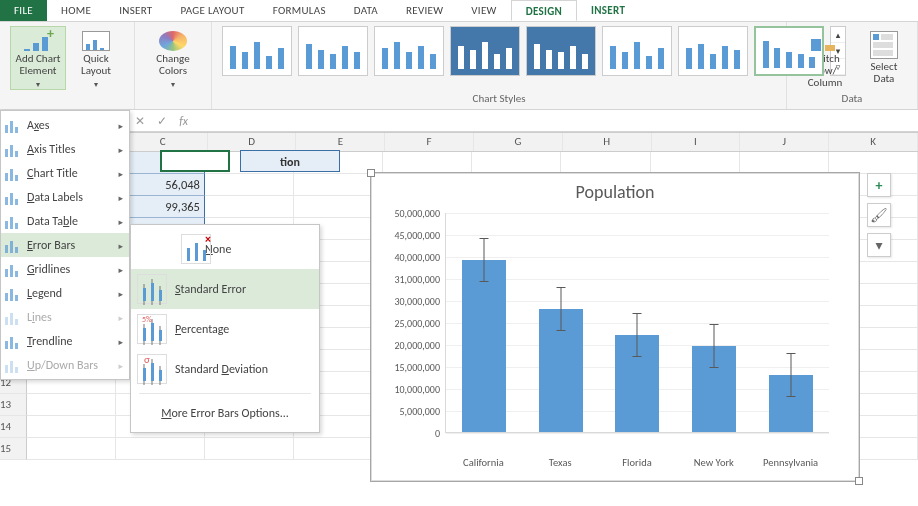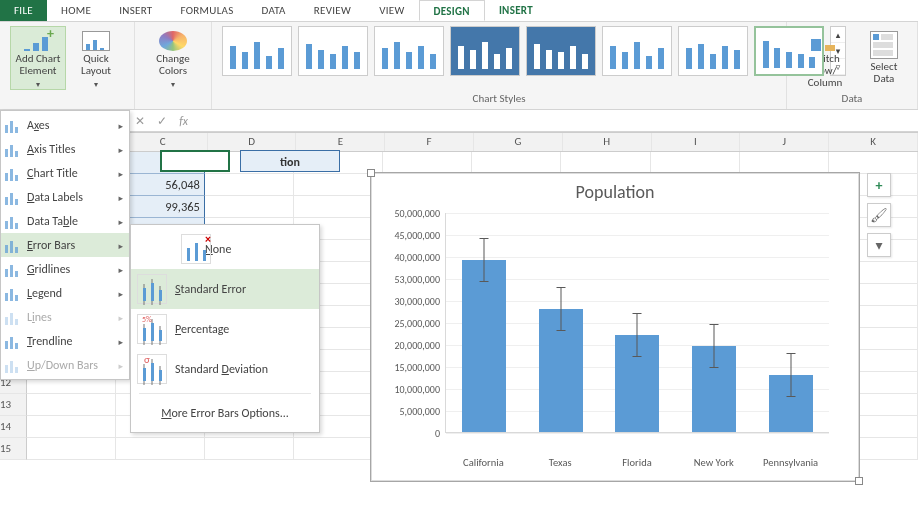--- a/index.html
+++ b/index.html
@@ -112,20 +112,21 @@
 
   u { text-decoration: underline; }
 </style>
 </head>
 <body>
 
 <div class="tabs">
   <div class="tab file">FILE</div>
   <div class="tab">HOME</div>
   <div class="tab">INSERT</div>
+  <div class="tab">PAGE LAYOUT</div>
   <div class="tab">FORMULAS</div>
   <div class="tab">DATA</div>
   <div class="tab">REVIEW</div>
   <div class="tab">VIEW</div>
   <div class="tab ctx active">DESIGN</div>
   <div class="tab ctx">INSERT</div>
 </div>
 
 <div class="ribbon">
   <div class="rgroup layouts">
@@ -549,21 +550,21 @@
       <div class="ylab" style="top: 176px;">10,000,000</div>
       <div class="gridln" style="top: 154px;"></div>
       <div class="ylab" style="top: 154px;">15,000,000</div>
       <div class="gridln" style="top: 132px;"></div>
       <div class="ylab" style="top: 132px;">20,000,000</div>
       <div class="gridln" style="top: 110px;"></div>
       <div class="ylab" style="top: 110px; margin-left: 21px;">25,000,000</div>
       <div class="gridln" style="top: 88px;"></div>
       <div class="ylab" style="top: 88px;">30,000,000</div>
       <div class="gridln" style="top: 66px;"></div>
-      <div class="ylab" style="top: 66px;">53,000,000</div>
+      <div class="ylab" style="top: 66px;">31,000,000</div>
       <div class="gridln" style="top: 44px;"></div>
       <div class="ylab" style="top: 44px;">40,000,000</div>
       <div class="gridln" style="top: 22px;"></div>
       <div class="ylab" style="top: 22px;">45,000,000</div>
       <div class="gridln" style="top: 0px;"></div>
       <div class="ylab" style="top: 0px;">50,000,000</div>
       <div class="bars">
         <div class="barcol">
           <div class="bar" style="height: 171.6px;"></div>
           <div class="err" style="bottom: 149.6px; height: 44px;"></div>

